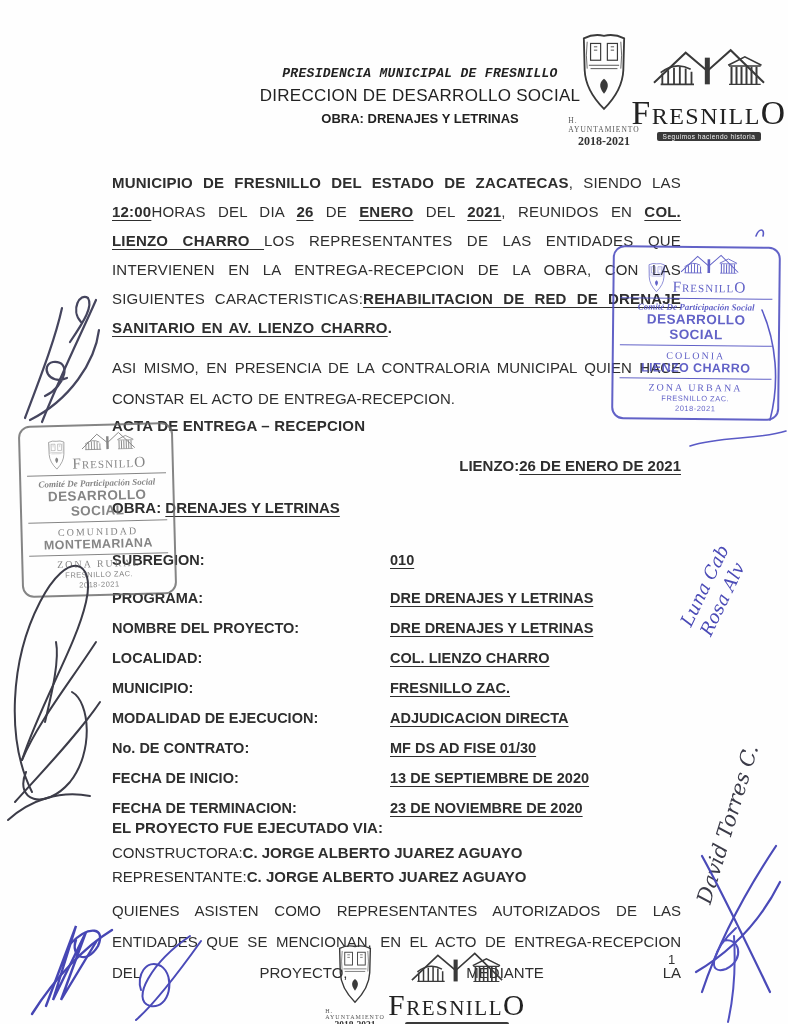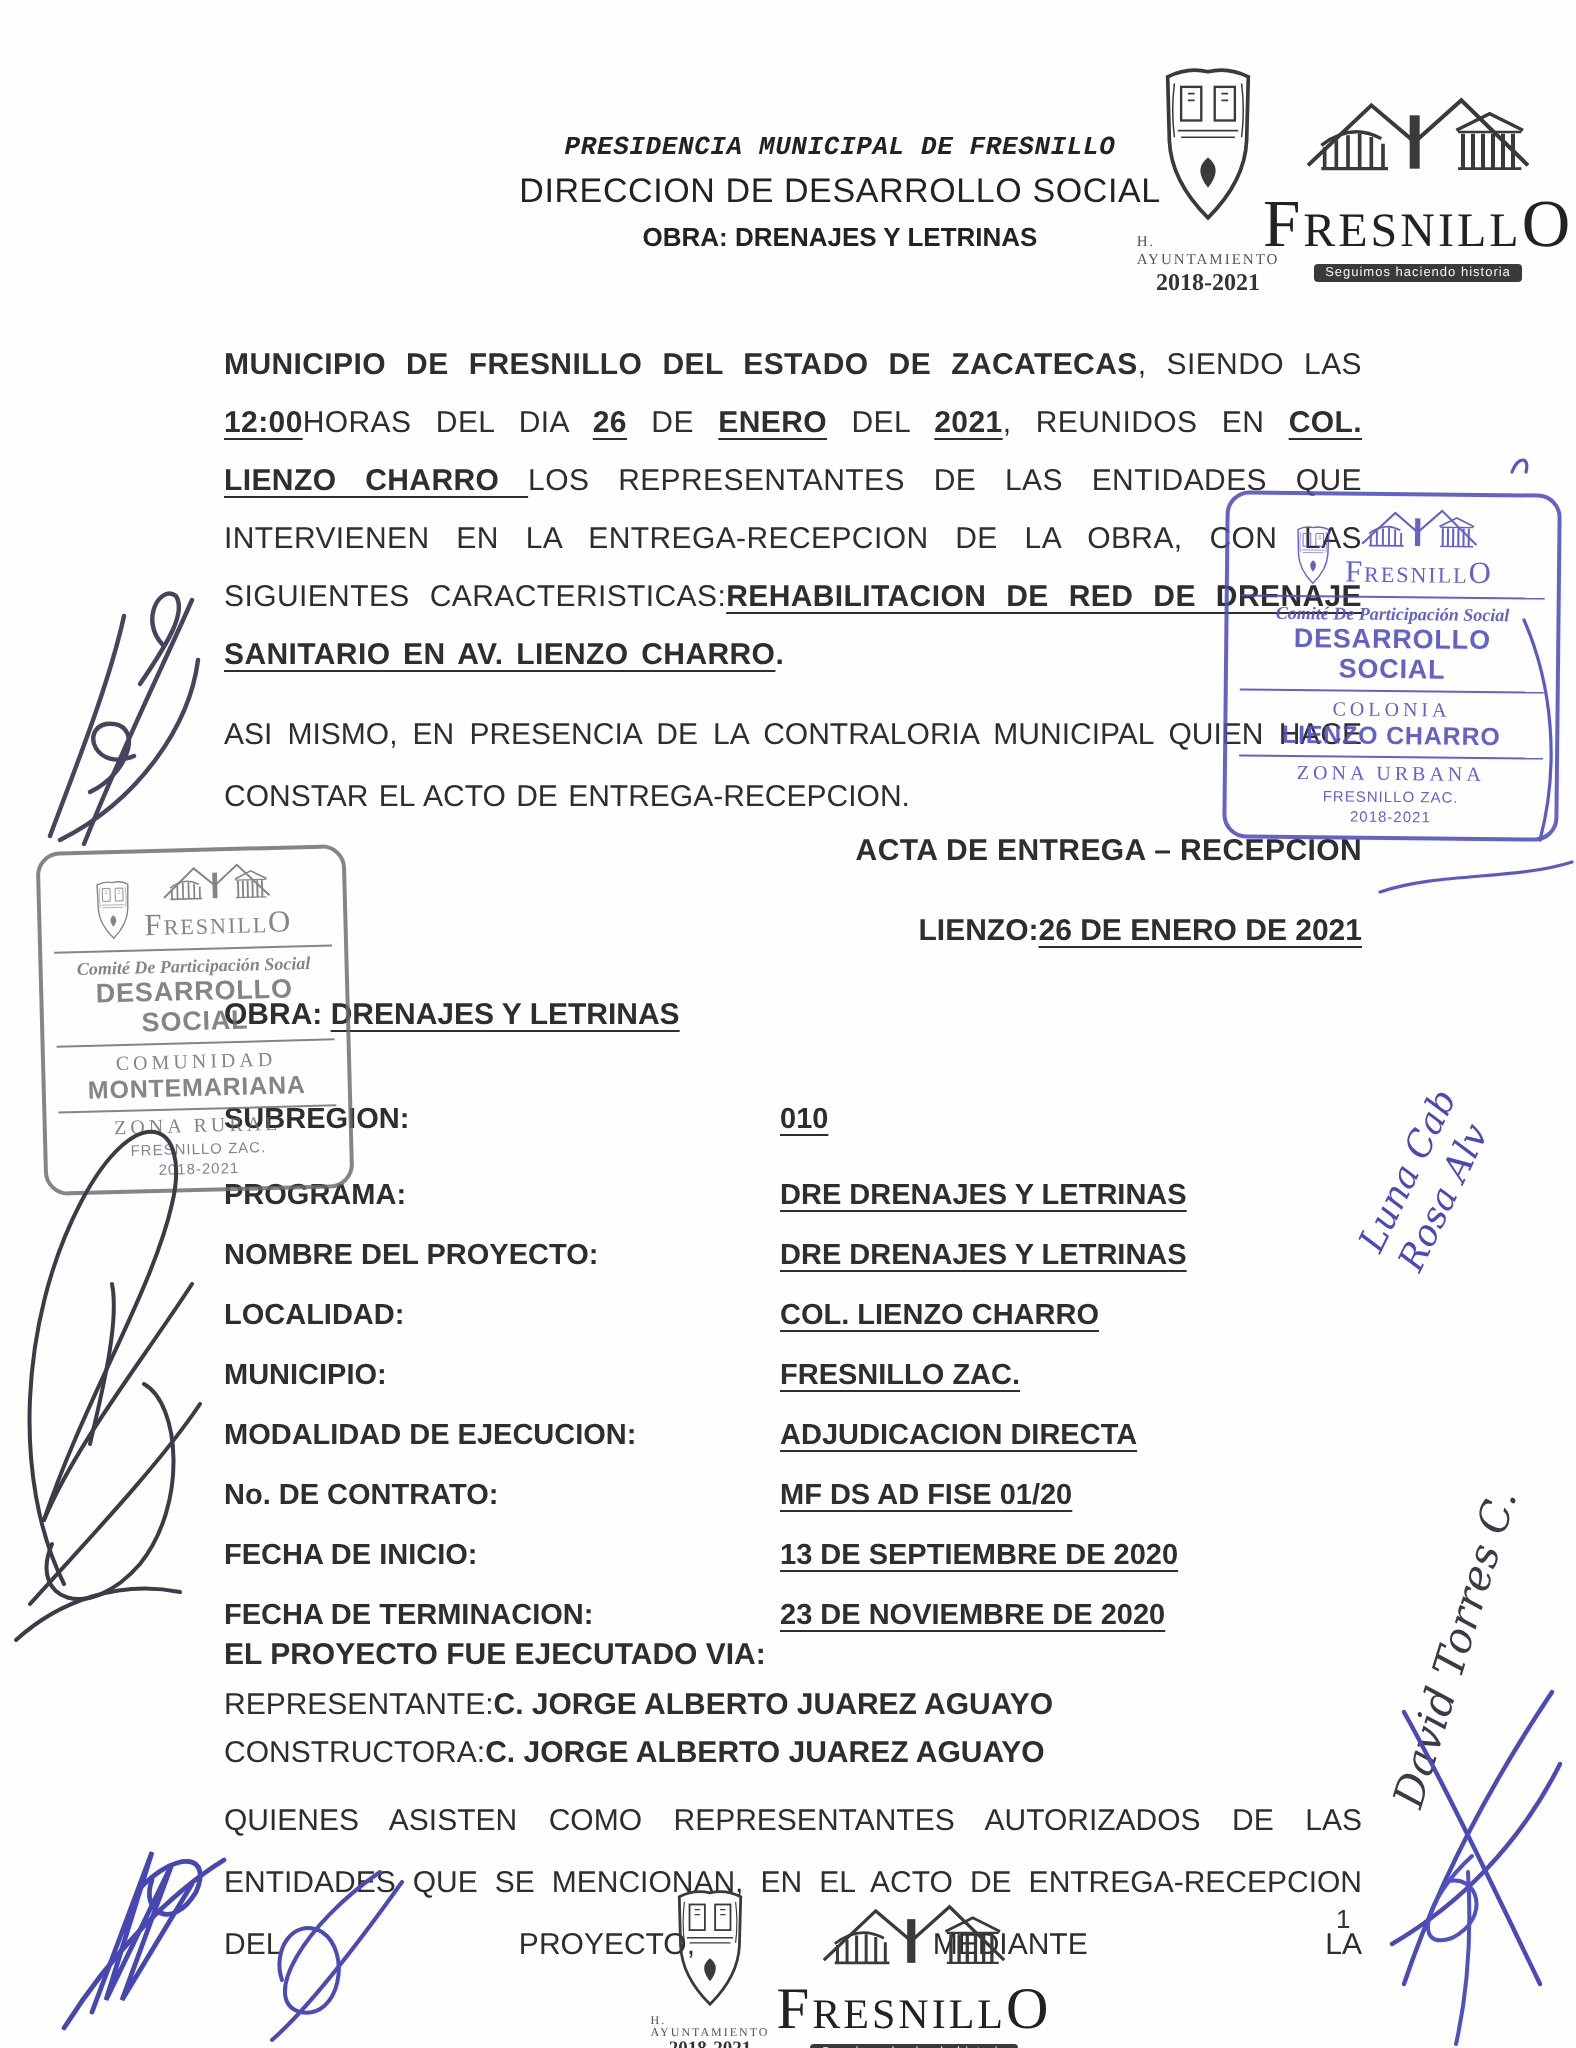--- a/index.html
+++ b/index.html
@@ -31,21 +31,21 @@
   .logo-bot-shield{left:330px;top:942px;width:50px;}
   .logo-bot-shield .shield-cap1{font-size:6px;}
   .logo-bot-shield .shield-cap2{font-size:9.5px;}
   .logo-bot-fres{left:392px;top:950px;width:130px;}
   .logo-bot-fres .wm{font-size:21px;}
 
   
   .para{left:112px;width:569px;font-size:15px;text-align:justify;}
   .p1{top:168px;line-height:29px;word-spacing:2px;letter-spacing:.2px;}
   .p2{top:352px;line-height:31px;word-spacing:1px;}
-  .acta{left:112px;top:417px;width:569px;text-align:right;font-weight:bold;font-size:15px;letter-spacing:.2px;}
+  .acta{left:112px;top:417px;width:569px;text-align:left;font-weight:bold;font-size:15px;letter-spacing:.2px;}
   .fecha{left:112px;top:457px;width:569px;text-align:right;font-size:15px;font-weight:bold;}
   .obra-line{left:112px;top:499px;font-size:15px;font-weight:bold;}
   .fields{left:112px;top:538px;width:569px;font-size:14.5px;font-weight:bold;}
   .frow{height:30px;display:flex;align-items:flex-end;}
   .frow:first-child{margin-bottom:8px;}
   .flabel{width:278px;flex:none;}
   .fvalue{text-decoration:underline;text-underline-offset:3px;text-decoration-thickness:1.4px;}
   .exec{left:112px;top:816px;width:569px;font-size:15px;line-height:24.5px;}
   .p3{top:895px;line-height:31px;text-align-last:justify;word-spacing:2px;}
   .pagenum{left:668px;top:952px;font-size:13px;color:#333;}
@@ -157,39 +157,39 @@
   <div class="frow">
     <span class="flabel">MUNICIPIO:</span>
     <span class="fvalue">FRESNILLO ZAC.</span>
   </div>
   <div class="frow">
     <span class="flabel">MODALIDAD DE EJECUCION:</span>
     <span class="fvalue">ADJUDICACION DIRECTA</span>
   </div>
   <div class="frow">
     <span class="flabel">No. DE CONTRATO:</span>
-    <span class="fvalue">MF DS AD FISE 01/20</span>
+    <span class="fvalue">MF DS AD FISE 01/30</span>
   </div>
   <div class="frow">
     <span class="flabel">FECHA DE INICIO:</span>
     <span class="fvalue">13 DE SEPTIEMBRE DE 2020</span>
   </div>
   <div class="frow">
     <span class="flabel">FECHA DE TERMINACION:</span>
     <span class="fvalue">23 DE NOVIEMBRE DE 2020</span>
   </div>
 </div>
 
 <div class="abs exec">
   <div class="b">EL PROYECTO FUE EJECUTADO VIA:</div>
   <div>
+    <span>CONSTRUCTORA:</span><span class="b">C. JORGE ALBERTO JUAREZ AGUAYO</span>
+  </div>
+  <div>
     <span>REPRESENTANTE:</span><span class="b">C. JORGE ALBERTO JUAREZ AGUAYO</span>
-  </div>
-  <div>
-    <span>CONSTRUCTORA:</span><span class="b">C. JORGE ALBERTO JUAREZ AGUAYO</span>
   </div>
 </div>
 
 <div class="abs para p3">QUIENES ASISTEN COMO REPRESENTANTES AUTORIZADOS DE LAS ENTIDADES QUE SE MENCIONAN, EN EL ACTO DE ENTREGA-RECEPCION DEL PROYECTO, MEDIANTE LA</div>
 
 <div class="abs logo-block logo-bot-shield">
   <svg width="40" height="64" viewBox="0 0 60 100">
       <use href="#sym-shield"></use>
     </svg>
   <div class="shield-cap1">H. AYUNTAMIENTO</div>

